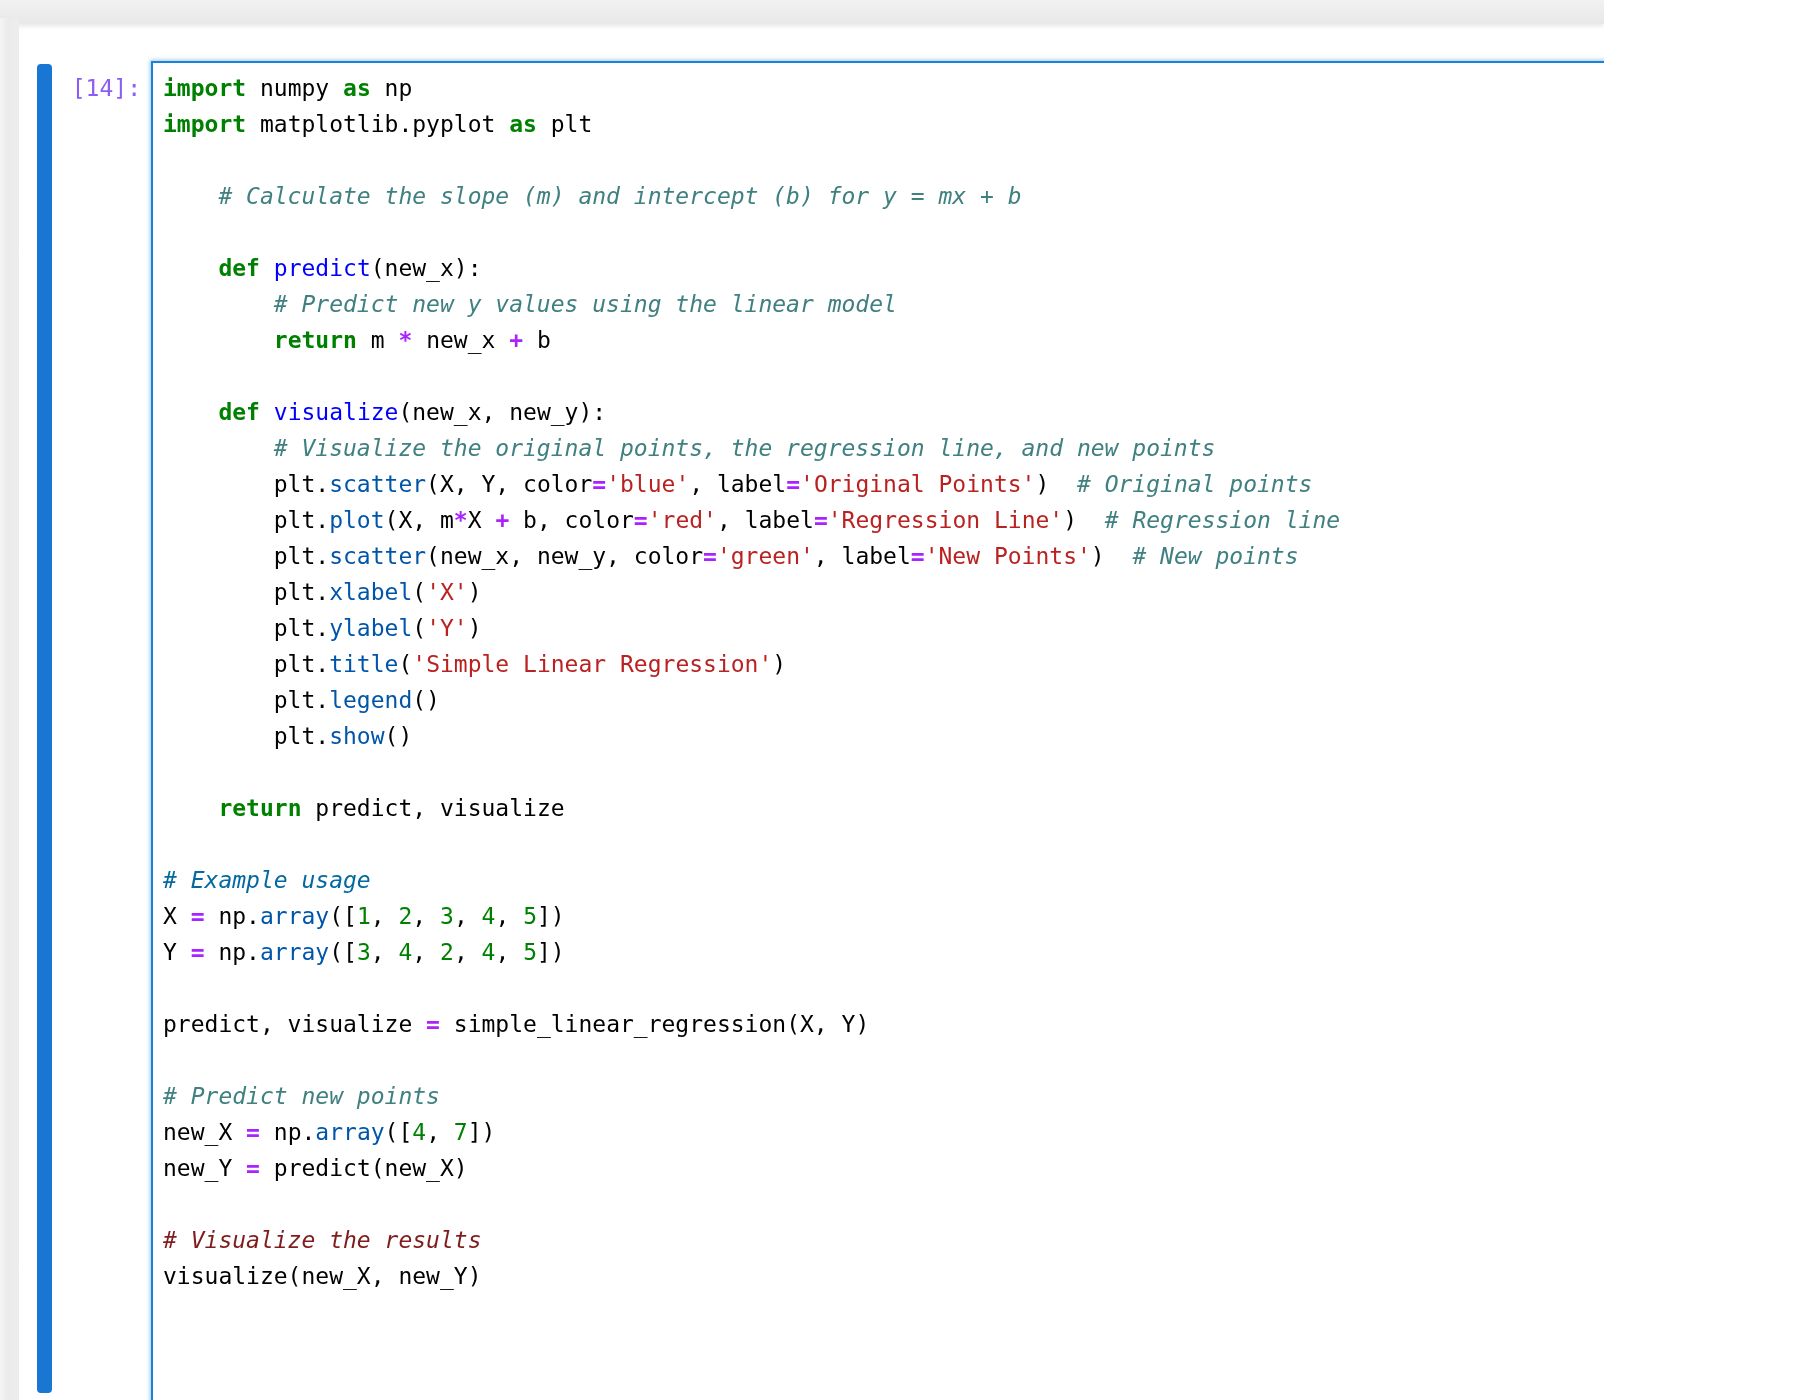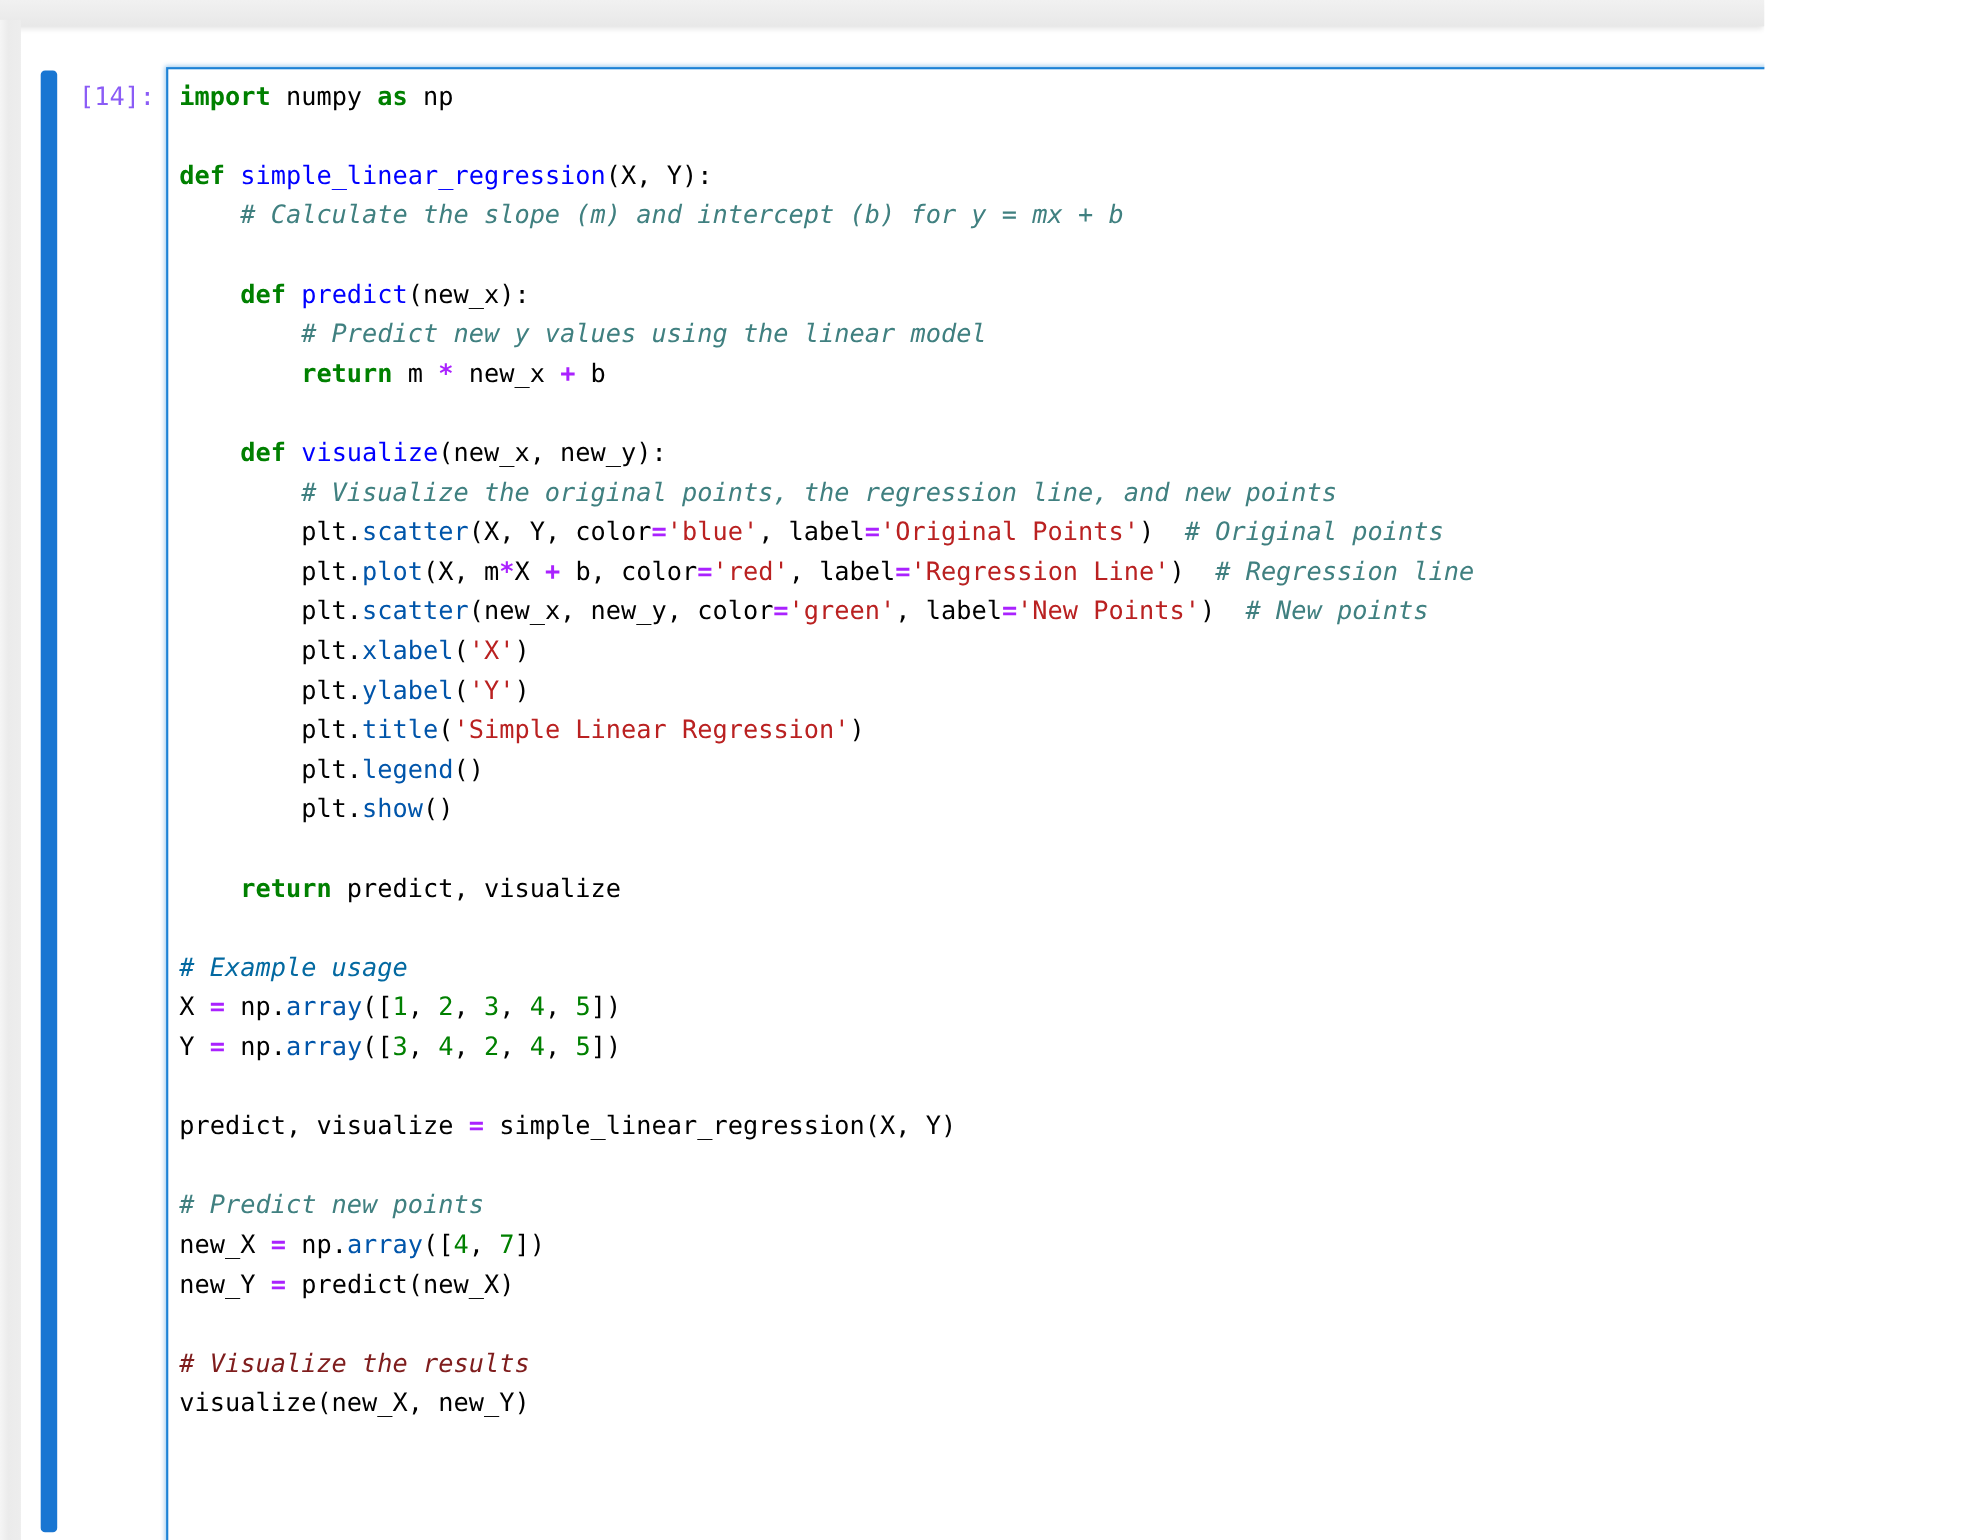--- a/index.html
+++ b/index.html
@@ -50,22 +50,22 @@
   <div class="notebook-region">
     <div class="top-strip"></div>
     <div class="left-strip"></div>
 
     <div class="cell-collapser" style="background: rgb(25, 118, 210);"></div>
 
     <div class="cell-prompt" style="color: #8b5cf6;">[14]:</div>
 
     <div class="code-editor" style="border-color: rgb(28, 130, 214);">
         <div class="code-line"><span style="color: rgb(0, 128, 0); font-weight: bold;">import</span><span style="color: rgb(0, 0, 0);"> numpy </span><span style="color: rgb(0, 128, 0); font-weight: bold;">as</span><span style="color: rgb(0, 0, 0);"> np</span></div>
+        <div class="code-line"><span style="color: rgb(0, 128, 0); font-weight: bold;">import</span><span style="color: rgb(0, 0, 0);"> matplotlib.pyplot </span><span style="color: rgb(0, 128, 0); font-weight: bold;">as</span><span style="color: rgb(0, 0, 0);"> plt</span></div>
         <div class="code-line">&nbsp;</div>
-        <div class="code-line"><span style="color: rgb(0, 128, 0); font-weight: bold;">def</span><span style="color: rgb(0, 0, 0);"> </span><span style="color: rgb(0, 0, 255);">simple_linear_regression</span><span style="color: rgb(0, 0, 0);">(X, Y):</span></div>
         <div class="code-line"><span style="color: rgb(64, 128, 128); font-style: italic;">    # Calculate the slope (m) and intercept (b) for y = mx + b</span></div>
         <div class="code-line">&nbsp;</div>
         <div class="code-line"><span style="color: rgb(0, 0, 0);">    </span><span style="color: rgb(0, 128, 0); font-weight: bold;">def</span><span style="color: rgb(0, 0, 0);"> </span><span style="color: rgb(0, 0, 255);">predict</span><span style="color: rgb(0, 0, 0);">(new_x):</span></div>
         <div class="code-line"><span style="color: rgb(64, 128, 128); font-style: italic;">        # Predict new y values using the linear model</span></div>
         <div class="code-line"><span style="color: rgb(0, 0, 0);">        </span><span style="color: rgb(0, 128, 0); font-weight: bold;">return</span><span style="color: rgb(0, 0, 0);"> m </span><span style="color: rgb(170, 34, 255); font-weight: bold;">*</span><span style="color: rgb(0, 0, 0);"> new_x </span><span style="color: rgb(170, 34, 255); font-weight: bold;">+</span><span style="color: rgb(0, 0, 0);"> b</span></div>
         <div class="code-line">&nbsp;</div>
         <div class="code-line"><span style="color: rgb(0, 0, 0);">    </span><span style="color: rgb(0, 128, 0); font-weight: bold;">def</span><span style="color: rgb(0, 0, 0);"> </span><span style="color: rgb(0, 0, 255);">visualize</span><span style="color: rgb(0, 0, 0);">(new_x, new_y):</span></div>
         <div class="code-line"><span style="color: rgb(64, 128, 128); font-style: italic;">        # Visualize the original points, the regression line, and new points</span></div>
         <div class="code-line"><span style="color: rgb(0, 0, 0);">        plt.</span><span style="color: rgb(0, 85, 170);">scatter</span><span style="color: rgb(0, 0, 0);">(X, Y, color</span><span style="color: rgb(170, 34, 255); font-weight: bold;">=</span><span style="color: rgb(186, 33, 33);">'blue'</span><span style="color: rgb(0, 0, 0);">, label</span><span style="color: rgb(170, 34, 255); font-weight: bold;">=</span><span style="color: rgb(186, 33, 33);">'Original Points'</span><span style="color: rgb(0, 0, 0);">)  </span><span style="color: rgb(64, 128, 128); font-style: italic;"># Original points</span></div>
         <div class="code-line"><span style="color: rgb(0, 0, 0);">        plt.</span><span style="color: rgb(0, 85, 170);">plot</span><span style="color: rgb(0, 0, 0);">(X, m</span><span style="color: rgb(170, 34, 255); font-weight: bold;">*</span><span style="color: rgb(0, 0, 0);">X </span><span style="color: rgb(170, 34, 255); font-weight: bold;">+</span><span style="color: rgb(0, 0, 0);"> b, color</span><span style="color: rgb(170, 34, 255); font-weight: bold;">=</span><span style="color: rgb(186, 33, 33);">'red'</span><span style="color: rgb(0, 0, 0);">, label</span><span style="color: rgb(170, 34, 255); font-weight: bold;">=</span><span style="color: rgb(186, 33, 33);">'Regression Line'</span><span style="color: rgb(0, 0, 0);">)  </span><span style="color: rgb(64, 128, 128); font-style: italic;"># Regression line</span></div>

